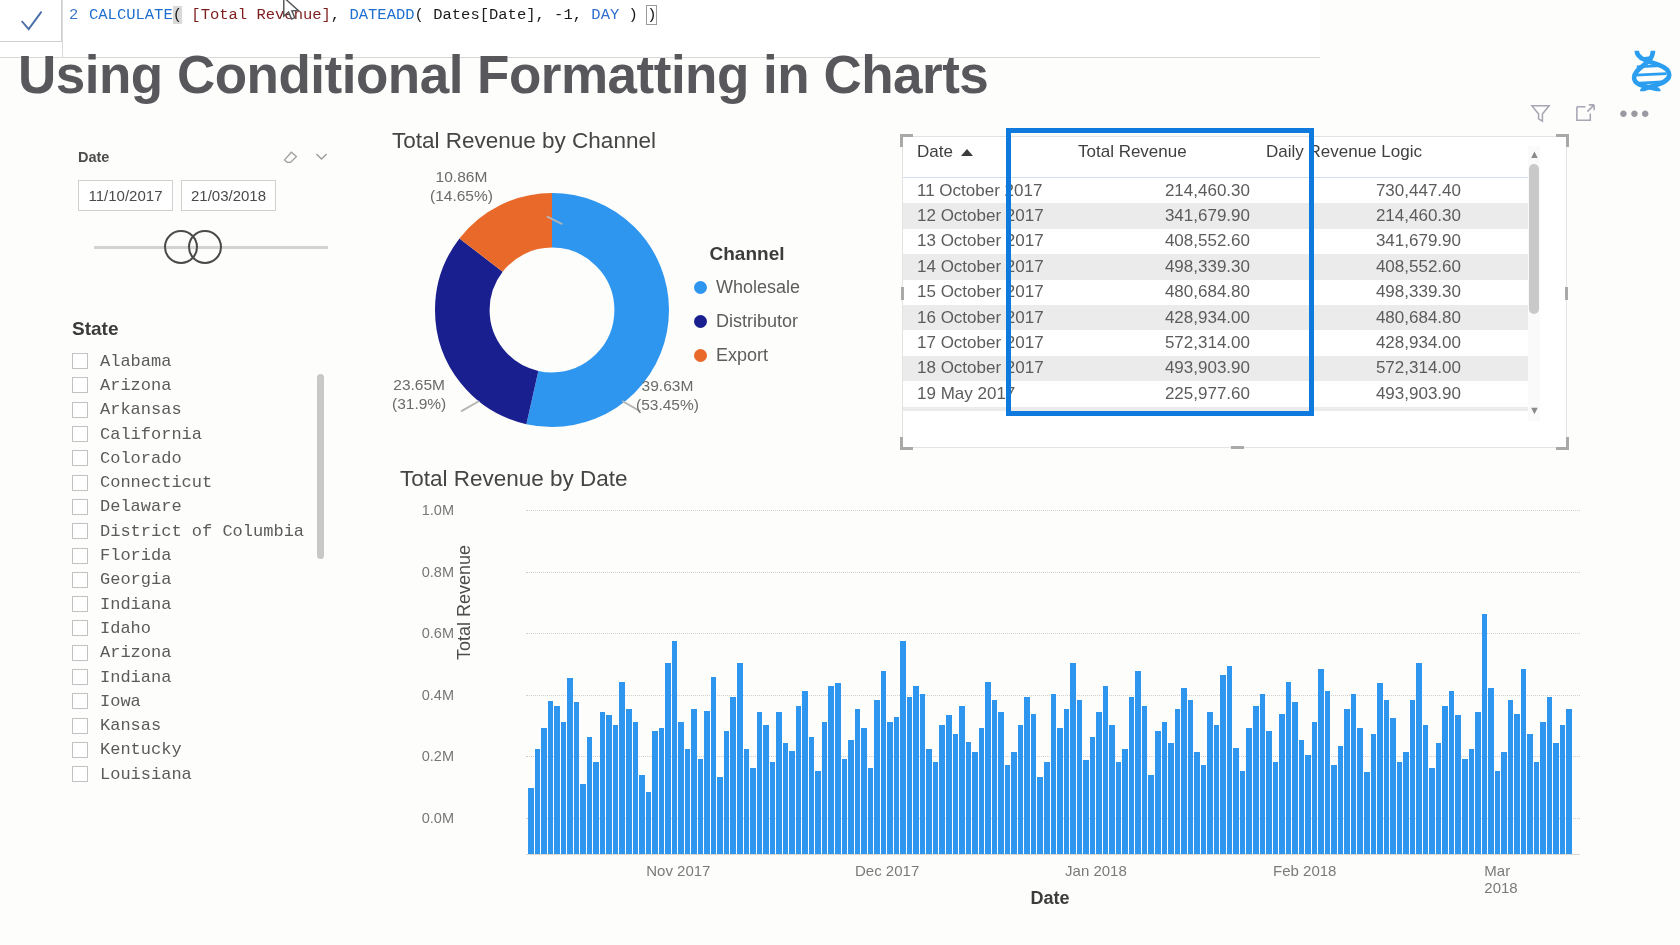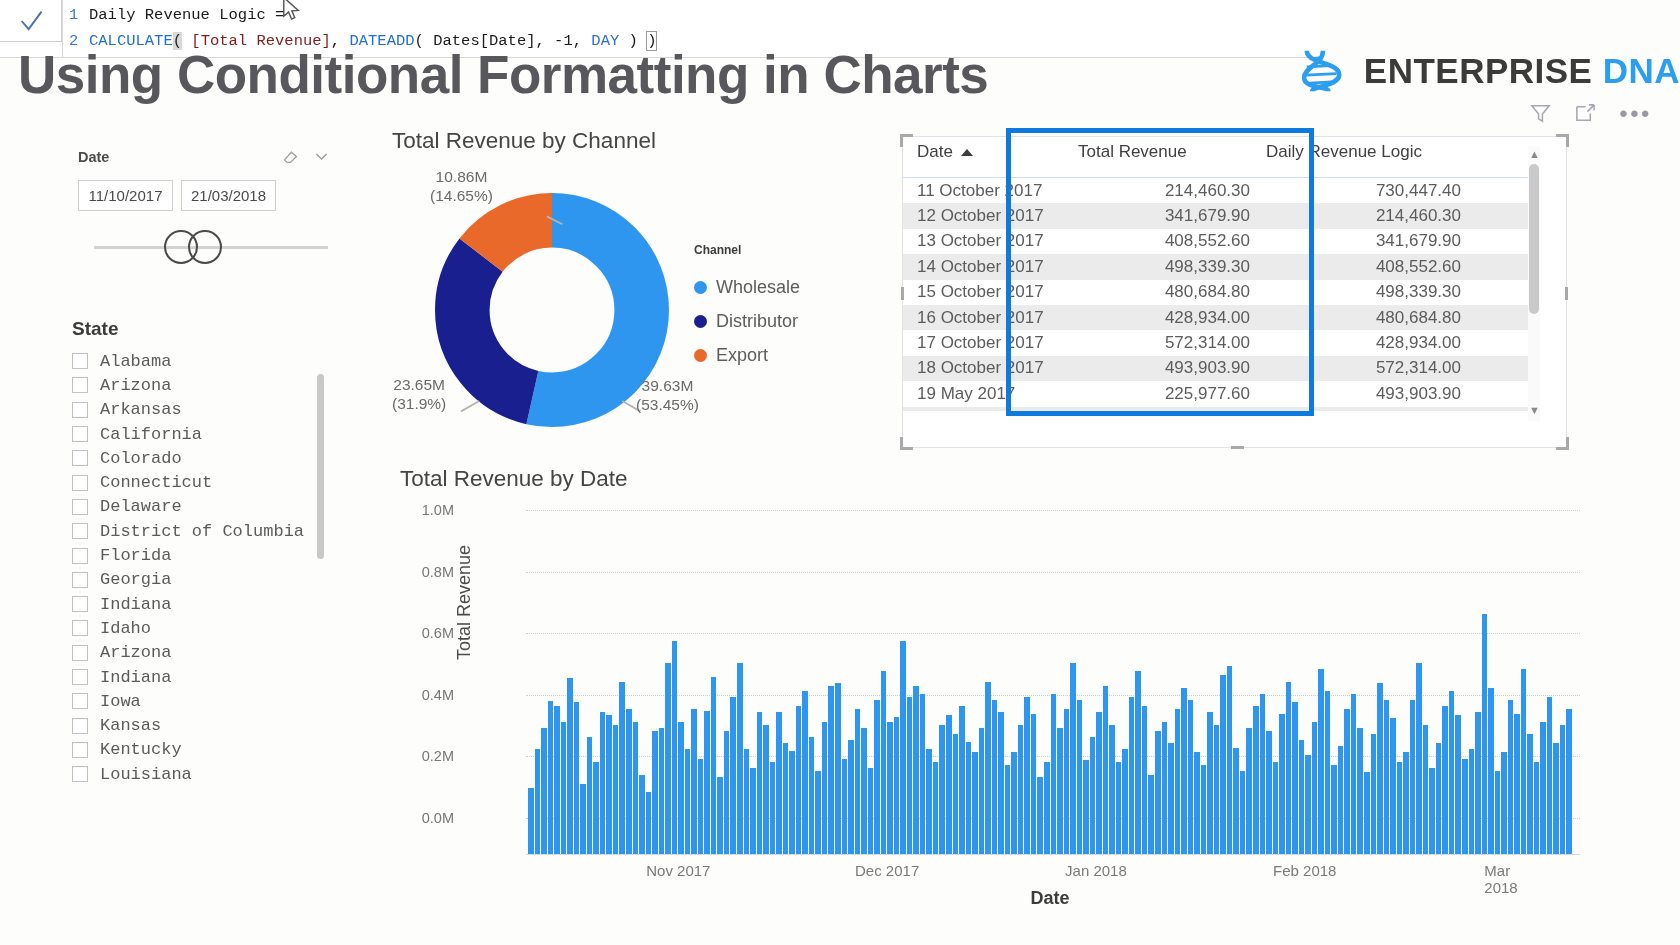--- a/index.html
+++ b/index.html
@@ -90,21 +90,21 @@
   
   .donut-card { position: absolute; left: 392px; top: 128px; width: 470px; height: 310px; }
   .viz-title { font-size: 22.5px; color: #454545; font-weight: normal; }
   .donut-svg { position: absolute; left: 30px; top: 52px; }
   .dlabel { position: absolute; font-size: 15.5px; color: #6b6b6b; line-height: 19px; text-align: center; }
   .dl-export { left: 38px; top: 39px; }
   .dl-dist { left: 0px; top: 247px; }
   .dl-whole { left: 244px; top: 248px; }
 
   .legend { position: absolute; left: 302px; top: 115px; }
-  .legend-title { font-size: 12px; font-weight: bold; color: #3c3c3c; margin-bottom: 20px; }
+  .legend-title { font-size: 19px; font-weight: bold; color: #3c3c3c; margin-bottom: 12px; text-align: center; }
   .legend-row { display: flex; align-items: center; gap: 9px; margin-bottom: 13px; }
   .legend-dot { width: 13px; height: 13px; border-radius: 50%; flex: none; }
   .legend-label { font-size: 18px; color: #5d5d5d; }
 
   
   .table-card {
     position: absolute; left: 902px; top: 136px; width: 665px; height: 312px;
     background: #fff;
   }
   .tbl-frame { position: absolute; inset: 0; border: 1px solid #e3e3e3; }
@@ -192,37 +192,35 @@
 
 <div id="root">
 
   <div class="formula-bar">
     <div class="fx-check">
       <svg viewBox="0 0 24 24">
         <path d="M4 12 L10 19 L21 4" fill="none" stroke="#4b6fa8" stroke-width="1.6"></path>
       </svg>
     </div>
     <div class="formula-lines">
-      <div class="fline"><span class="lno">1</span><span class="tok-plain">Daily Revenue Logic =</span></div>
       <div class="fline"><span class="lno">2</span><span class="tok-fn">CALCULATE</span><span class="tok-plain paren-hl">(</span><span class="tok-meas"> [Total Revenue]</span><span class="tok-plain">, </span><span class="tok-fn">DATEADD</span><span class="tok-plain">( Dates[Date], -1, </span><span class="tok-kw">DAY</span><span class="tok-plain"> ) </span><span class="tok-plain paren-box">)</span></div>
     </div>
     <svg class="cursor-arrow" viewBox="0 0 12 18">
       <path d="M1 1 L1 14 L4.3 11 L6.4 16 L8.6 15 L6.6 10.3 L11 10 Z" fill="#ffffff" stroke="#555" stroke-width="1"></path>
     </svg>
   </div>
 
   <div class="page-title">Using Conditional Formatting in Charts</div>
 
   <div class="brand">
     <svg class="brand-dna" viewBox="0 0 40 34">
       <path d="M8 2 C8 12, 32 10, 32 20 C32 28, 12 28, 12 32" fill="none" stroke="#2c9ef0" stroke-width="3.4"></path>
       <path d="M20 2 C20 12, 6 14, 6 22 C6 30, 24 28, 24 32" fill="none" stroke="#2c9ef0" stroke-width="3.4"></path>
       <path d="M10 8 L19 7 M8 14 L25 13 M7 20 L30 19 M10 26 L27 25" stroke="#2c9ef0" stroke-width="2"></path>
     </svg>
-    <div class="brand-text"><span class="brand-ent">ENTERPRISE</span> <span class="brand-dnatxt">DNA</span></div>
   </div>
 
   <div class="hdr-icons">
     <svg viewBox="0 0 24 24">
       <path d="M3 4 H21 L14 12.5 V20 L10 17.6 V12.5 Z" fill="none" stroke="#a6a6b4" stroke-width="1.6"></path>
     </svg>
     <svg viewBox="0 0 24 24">
       <path d="M3 5 H12 M3 5 V19 H17 V12" fill="none" stroke="#a6a6b4" stroke-width="1.6"></path>
       <path d="M14 10 L21 3 M21 3 H15.5 M21 3 V8.5" fill="none" stroke="#a6a6b4" stroke-width="1.6"></path>
     </svg>

